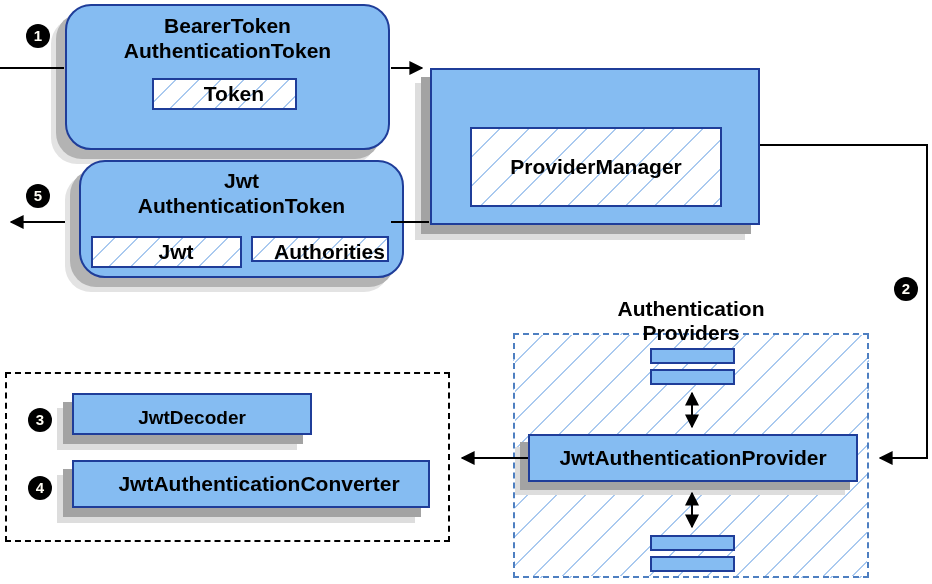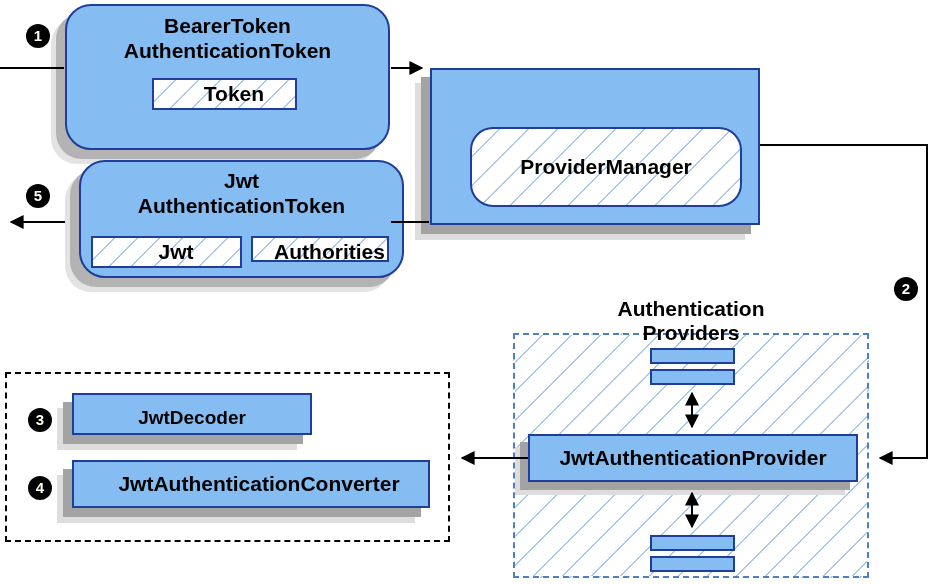--- a/index.html
+++ b/index.html
@@ -159,21 +159,21 @@
 
   <div class="node rounded" style="left:65px; top:4px; width:325px; height:146px;">
     <div class="node-title" style="padding-top:7px;">
       <div>BearerToken</div>
       <div>AuthenticationToken</div>
     </div>
     <div class="inner-box hatch" style="left:85px; top:72px; width:145px; height:32px; line-height:28px;">Token</div>
   </div>
 
   <div class="node" style="left:430px; top:68px; width:330px; height:157px;">
-    <div class="inner-box hatch-lg" style="left:38px; top:57px; width:272px; height:80px; line-height:76px;border-radius:23px;">ProviderManager</div>
+    <div class="inner-box hatch-lg" style="left:38px; top:57px; width:252px; height:80px; line-height:76px;">ProviderManager</div>
   </div>
 
   <div class="node rounded" style="left:79px; top:160px; width:325px; height:118px;">
     <div class="node-title" style="padding-top:6px;">
       <div>Jwt</div>
       <div>AuthenticationToken</div>
     </div>
     <div class="inner-box hatch" style="left:10px; top:74px; width:151px; height:32px; line-height:28px;">Jwt</div>
     <div class="inner-box hatch" style="left:170px; top:74px; width:138px; height:26px; line-height:28px;">Authorities</div>
   </div>

